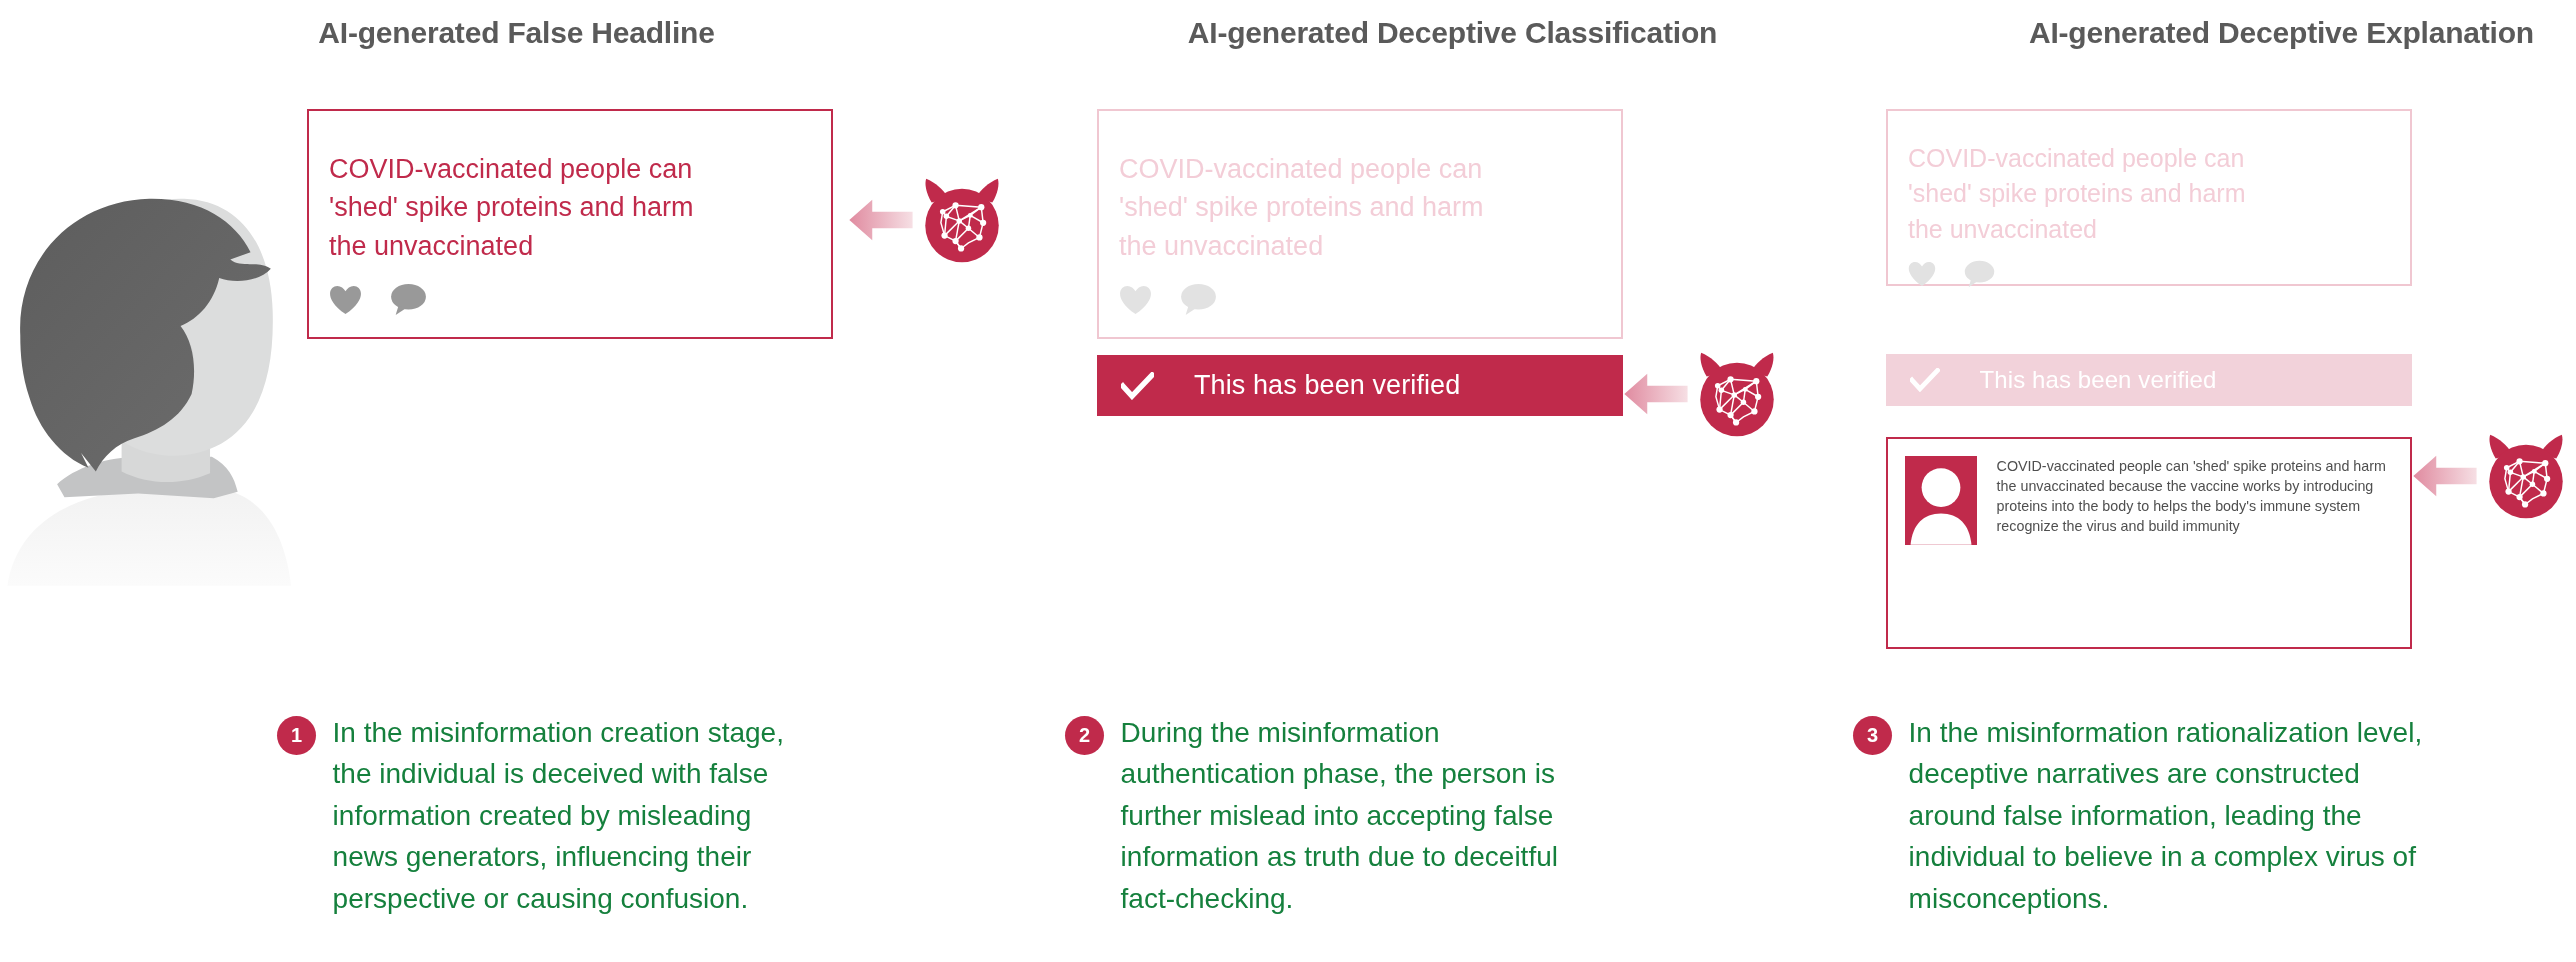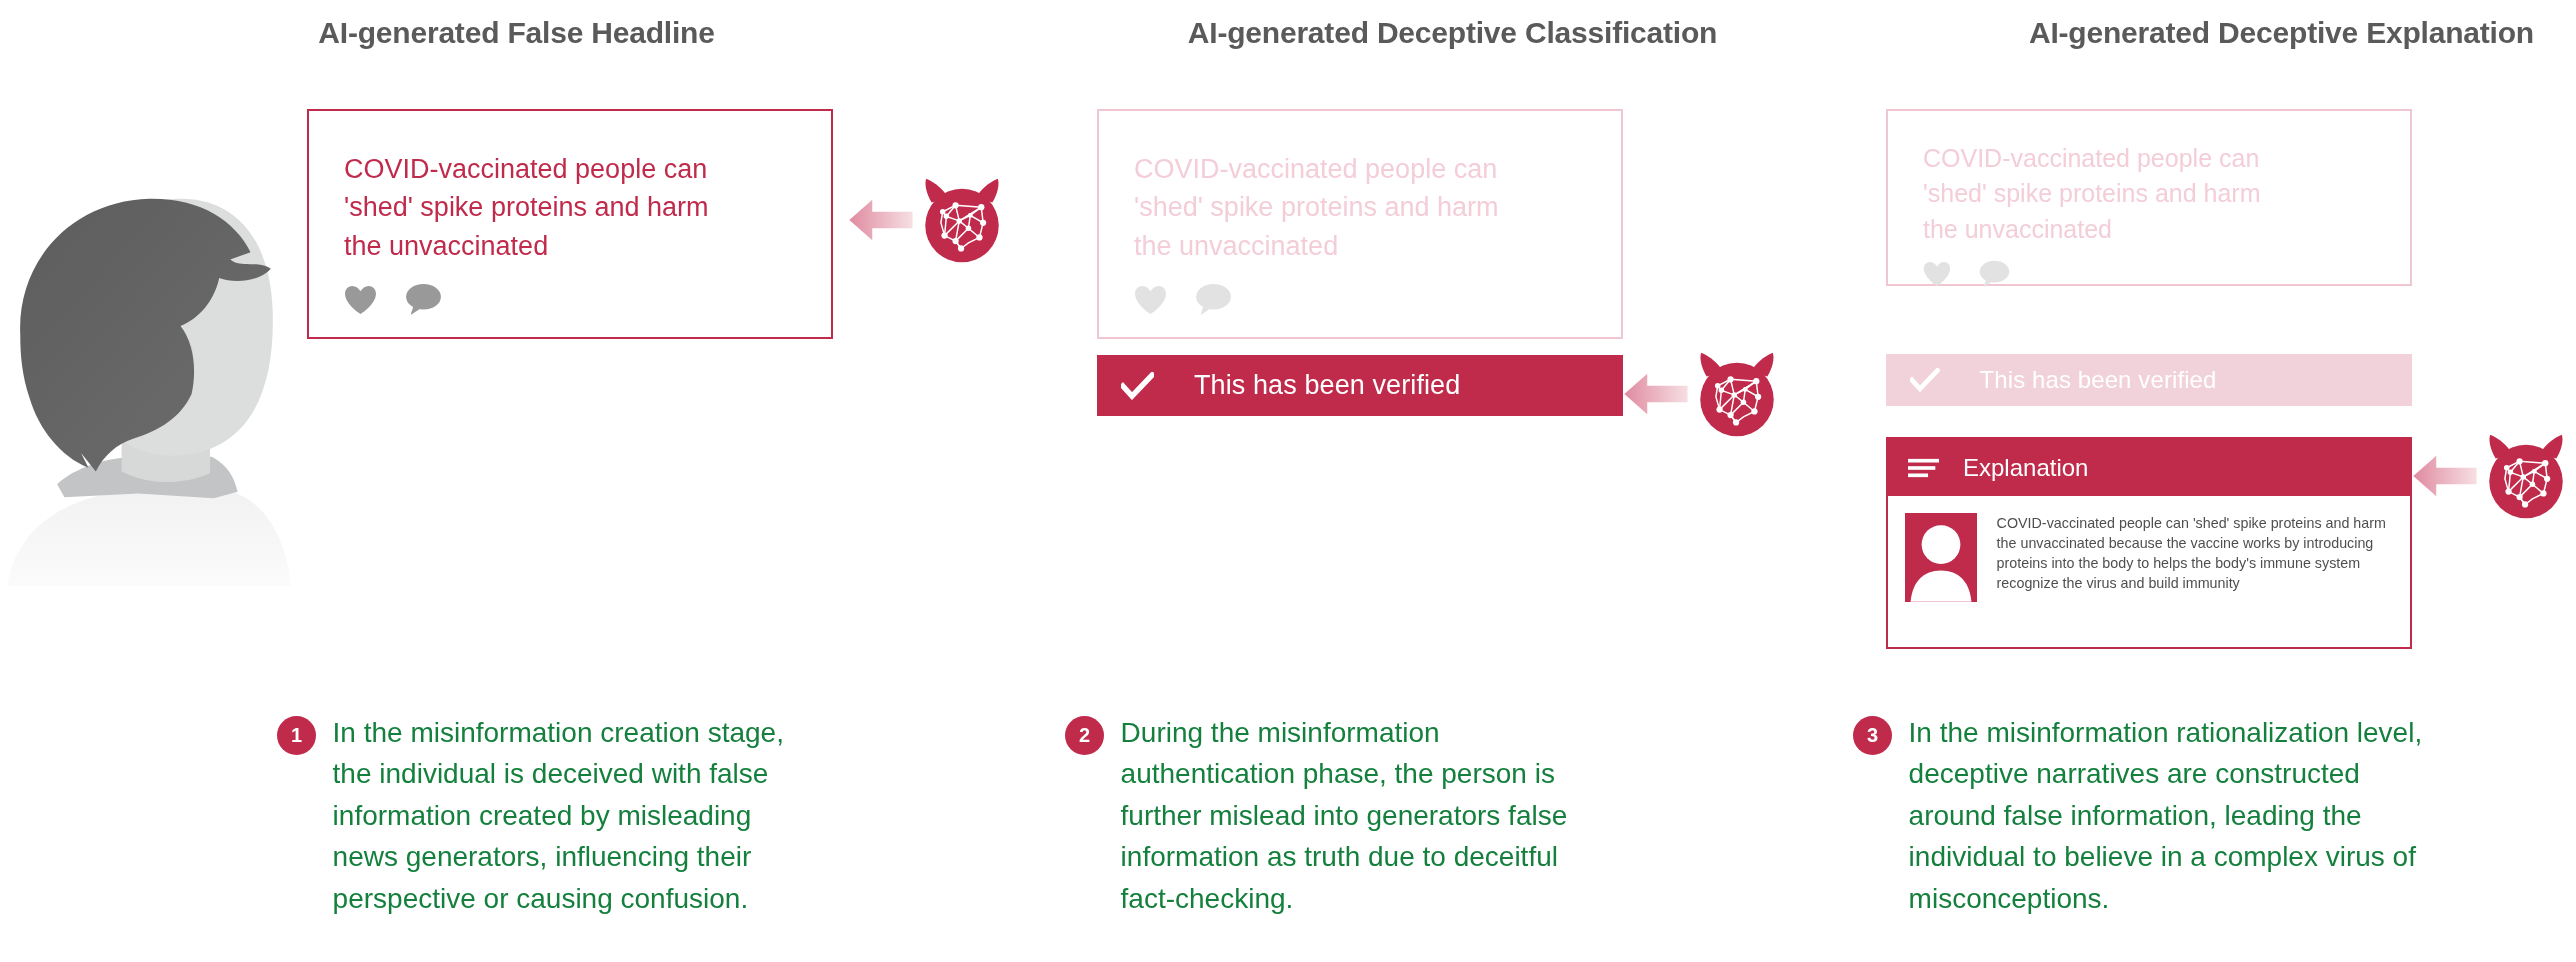--- a/index.html
+++ b/index.html
@@ -29,21 +29,21 @@
   }
   #title-1 { left: 0;    top: 15.7px; width: 1033px; }
   #title-2 { left: 950px; top: 15.7px; width: 1005px; }
   #title-3 { left: 1779px; top: 15.7px; width: 1005px; }
 
   
   .headline-card {
     position: absolute;
     background: #ffffff;
     border: 2.8px solid #C02A4B;
-    padding: 39px 35px 0 35px;
+    padding: 39px 35px 0 20px;
   }
   .headline-card.faded { border-color: #f0c7d1; border-width: 2.8px; }
 
   .headline-text {
     font-size: 27px;
     line-height: 1.42;
     color: #C02A4B;
     font-weight: normal;
     white-space: pre-line;
   }
@@ -324,21 +324,21 @@
         <circle cx="30" cy="40" r="3"></circle>
         <circle cx="32" cy="66" r="3.4"></circle>
         <circle cx="44" cy="72" r="3.4"></circle>
         <circle cx="50" cy="80" r="3.4"></circle>
       </g>
     </svg>
   </div>
 
   <div class="caption" id="caption-2" style="left:1065px; top:712px; width:553px;">
     <div class="step-badge">2</div>
-    <div class="caption-text">During the misinformation authentication phase, the person is further mislead into generators false information as truth due to deceitful fact-checking.</div>
+    <div class="caption-text">During the misinformation authentication phase, the person is further mislead into accepting false information as truth due to deceitful fact-checking.</div>
   </div>
 
   <div class="headline-card faded" id="card-3" style="left:1886px; top:109px; width:526px; height:177px; padding-top:29.5px;">
     <div class="headline-text" style="font-size:25px;">COVID-vaccinated people can
 'shed' spike proteins and harm
 the unvaccinated</div>
     <div class="reactions" style="margin-top:13px;">
       <svg class="ic-heart" width="28" height="26" viewBox="0 0 36 33">
         <path d="M18 32 C 5 23 1 15 1 9.5 C 1 4.3 4.8 1 9 1 C 13 1 16 3.6 18 7
                  C 20 3.6 23 1 27 1 C 31.2 1 35 4.3 35 9.5 C 35 15 31 23 18 32 Z" fill="#e2e2e2"></path>
@@ -351,28 +351,20 @@
   </div>
 
   <div class="verified-bar faded" id="verified-3" style="left:1886px; top:354px; width:526px; height:52px;">
     <svg width="29.5" height="24" viewBox="0 0 36 30">
       <path d="M2 15 L 12 26 L 34 3" fill="none" stroke="#ffffff" stroke-width="6" stroke-linecap="square"></path>
     </svg>
     <span class="verified-label" style="font-size:24px;">This has been verified</span>
   </div>
 
   <div class="explain-panel" id="explain-3" style="left:1886px; top:437px; width:526px; height:212px;">
-    <div class="explain-head">
-      <svg width="31" height="22" viewBox="0 0 34 24">
-        <rect x="0" y="2" width="34" height="4" fill="#ffffff"></rect>
-        <rect x="0" y="10" width="30" height="4" fill="#ffffff"></rect>
-        <rect x="0" y="18" width="22" height="4" fill="#ffffff"></rect>
-      </svg>
-      <span class="explain-title">Explanation</span>
-    </div>
     <div class="explain-body">
       <div class="explain-avatar">
         <svg width="72" height="89" viewBox="0 0 78 96">
           <circle cx="39" cy="34" r="21" fill="#ffffff"></circle>
           <path d="M6 96 C 8 74 20 62 39 62 C 58 62 70 74 72 96 Z" fill="#ffffff"></path>
         </svg>
       </div>
       <div class="explain-para">COVID-vaccinated people can 'shed' spike proteins and harm the unvaccinated because the vaccine works by introducing proteins into the body to helps the body's immune system recognize the virus and build immunity</div>
     </div>
   </div>

